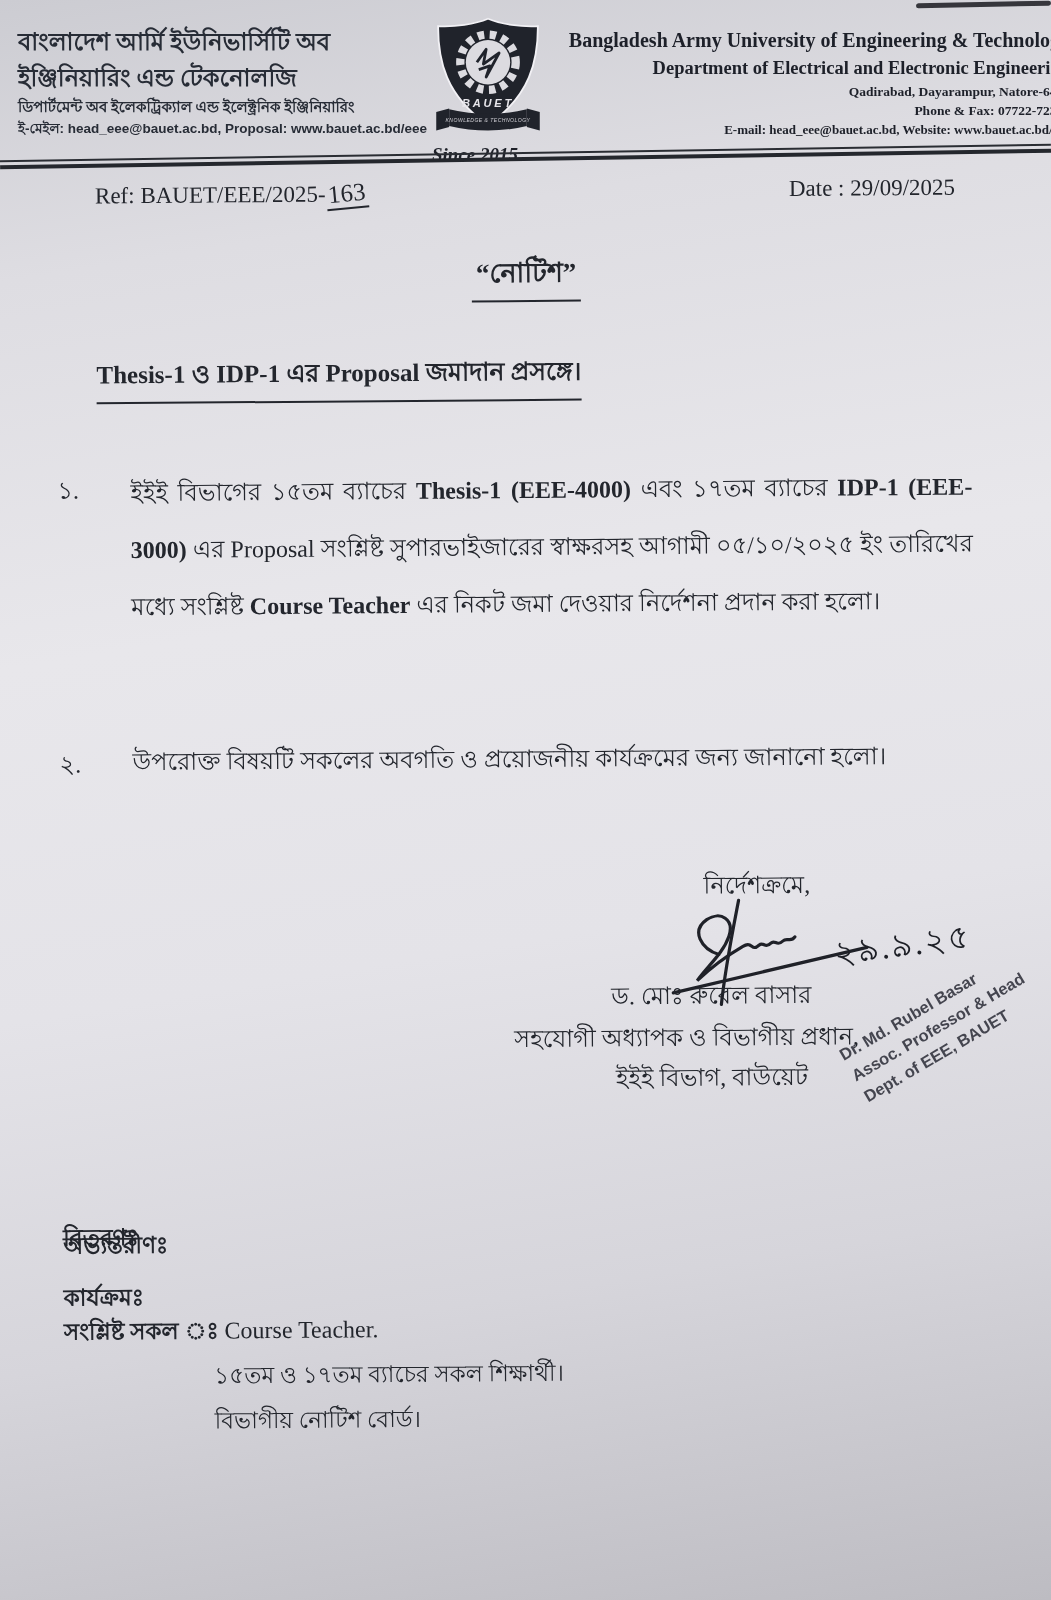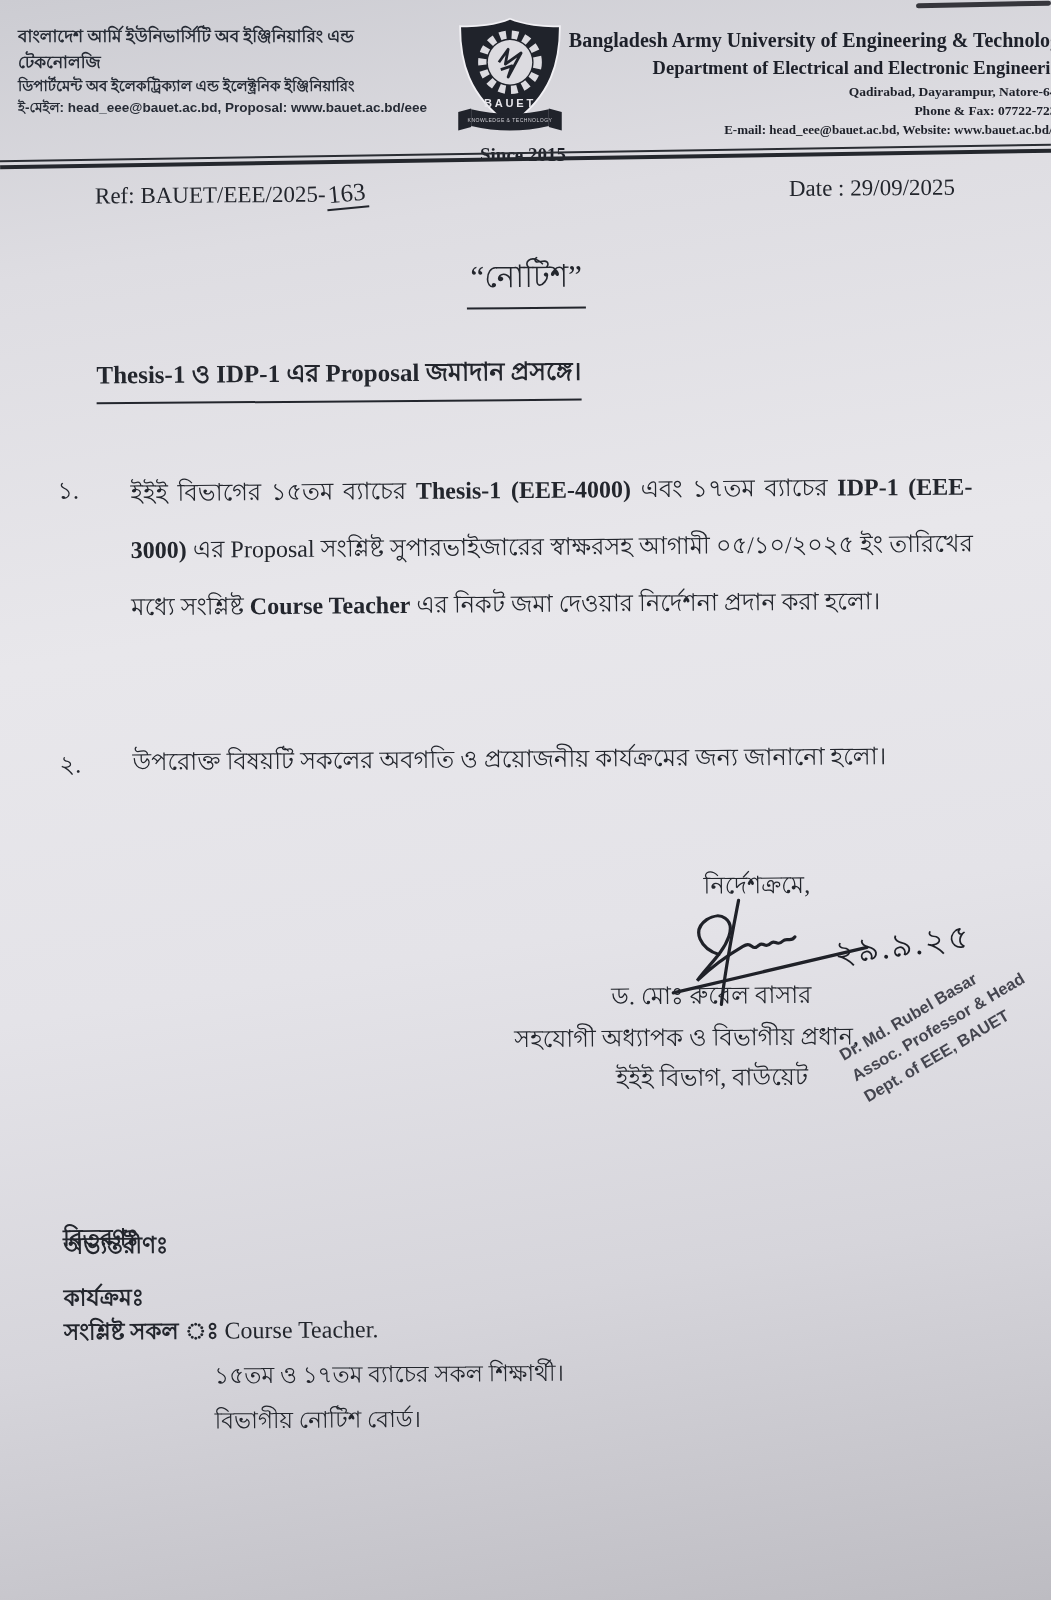--- a/index.html
+++ b/index.html
@@ -5,40 +5,40 @@
   html,body{margin:0;padding:0;background:#8a8a90;}
   .page{
     position:relative;width:1051px;height:1600px;overflow:hidden;margin:0 auto;
     background:linear-gradient(171deg,#ccccd2 0%,#dedde2 16%,#e8e7eb 38%,#e4e3e8 58%,#d6d5db 78%,#bdbcc2 100%);
     font-family:"Liberation Serif","DejaVu Serif",serif;color:#23262d;
   }
   .abs{position:absolute;}
   .b{font-weight:bold;}
   
   .hdr-left{left:18px;top:24px;width:418px;color:#272c36;line-height:1.5;}
-  .hl1{font-size:17px;font-weight:bold;}
+  .hl1{font-size:24px;font-weight:bold;}
   .hl2{font-size:15px;font-weight:bold;}
   .hl3{font-size:15px;font-weight:bold;}
   .hl4{font-size:14px;font-weight:bold;}
   .hl5{font-size:13.5px;font-weight:bold;font-family:"Liberation Sans",sans-serif;}
   .hdr-right{left:555px;top:26px;width:515px;text-align:right;color:#1d2029;line-height:1.45;}
   .hr1{font-size:20px;font-weight:bold;}
   .hr2{font-size:18.5px;font-weight:bold;}
   .hr3,.hr4{font-size:13.5px;font-weight:bold;}
   .hr5{font-size:13px;font-weight:bold;}
-  .logo-wrap{left:432px;top:16px;width:134px;text-align:right;}
+  .logo-wrap{left:432px;top:16px;width:134px;text-align:left;font-style:italic;}
   .since{font-size:19px;font-weight:bold;color:#1e2129;margin-top:2px;}
   .rule{left:0;top:152px;width:1051px;height:3px;border-top:2px solid #2a2d33;border-bottom:4px solid #24272d;transform:rotate(-0.9deg);}
   .corner-mark{left:916px;top:2px;width:135px;height:5px;background:#36363c;border-radius:4px;transform:rotate(-1.2deg);}
   
   .tilt{left:0;top:0;width:1051px;height:1600px;transform:rotate(-0.45deg);transform-origin:50% 12%;}
   .refrow{left:95px;top:178px;width:860px;display:flex;justify-content:space-between;font-size:23px;}
   .ref-num{display:inline-block;border-bottom:2px solid #23262d;transform:rotate(-5deg);font-size:25px;padding:0 2px;}
   .title{left:0;top:252px;width:1051px;text-align:center;}
-  .title span{display:inline-block;font-size:31px;font-weight:normal;border-bottom:2px solid #23262d;padding:0 4px 3px;}
+  .title span{display:inline-block;font-size:27px;font-weight:bold;border-bottom:2px solid #23262d;padding:0 4px 3px;}
   .subject{left:95px;top:352px;font-size:25px;font-weight:bold;}
   .subject span{display:inline-block;border-bottom:2.5px solid #23262d;padding-bottom:4px;}
   .item-num{font-size:24px;}
   .n1{left:55px;top:468px;}
   .n2{left:55px;top:742px;}
   .para1{left:128px;top:462px;width:842px;font-size:24px;line-height:57px;text-align:justify;}
   .para2{left:128px;top:740px;width:860px;font-size:24px;}
   
   .byline{left:698px;top:868px;font-size:24px;}
   .sig-svg{left:655px;top:888px;}

